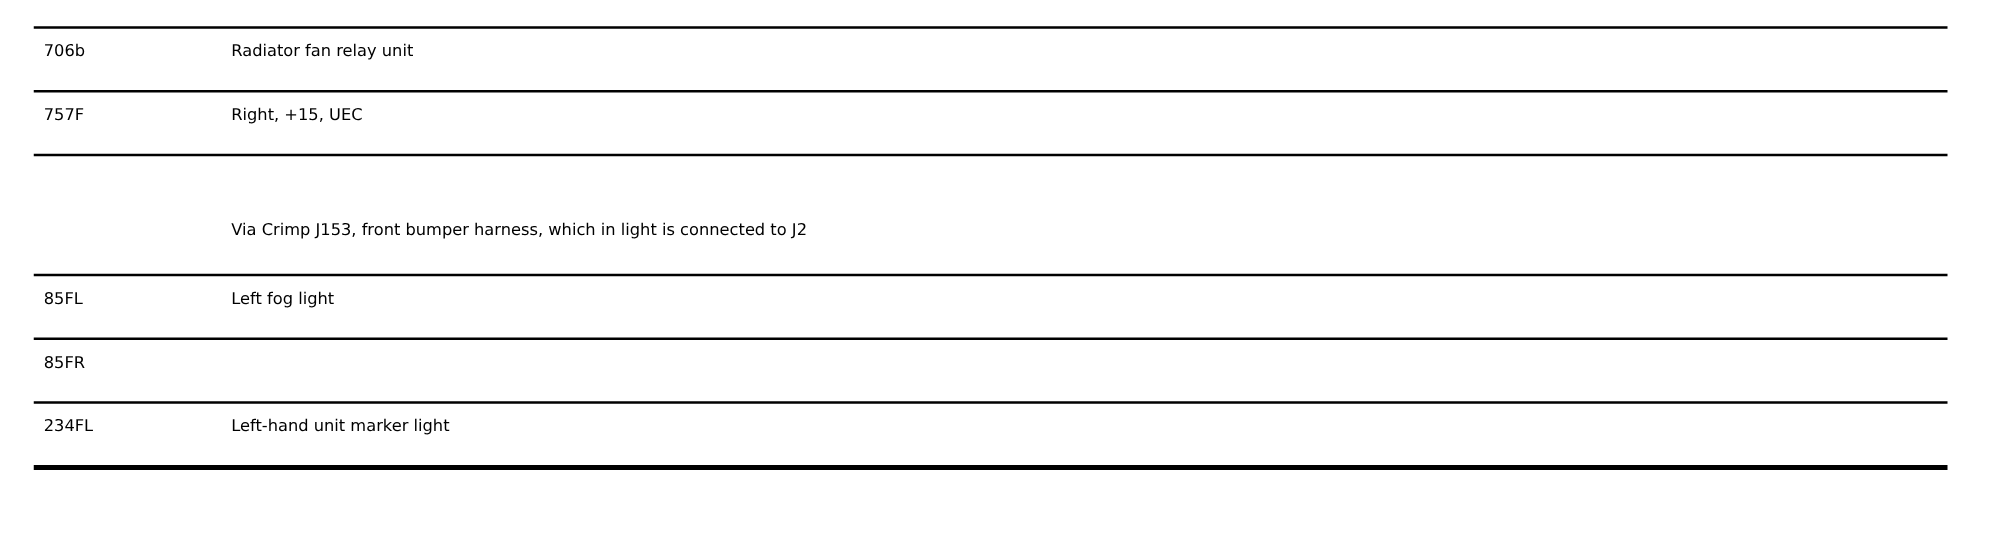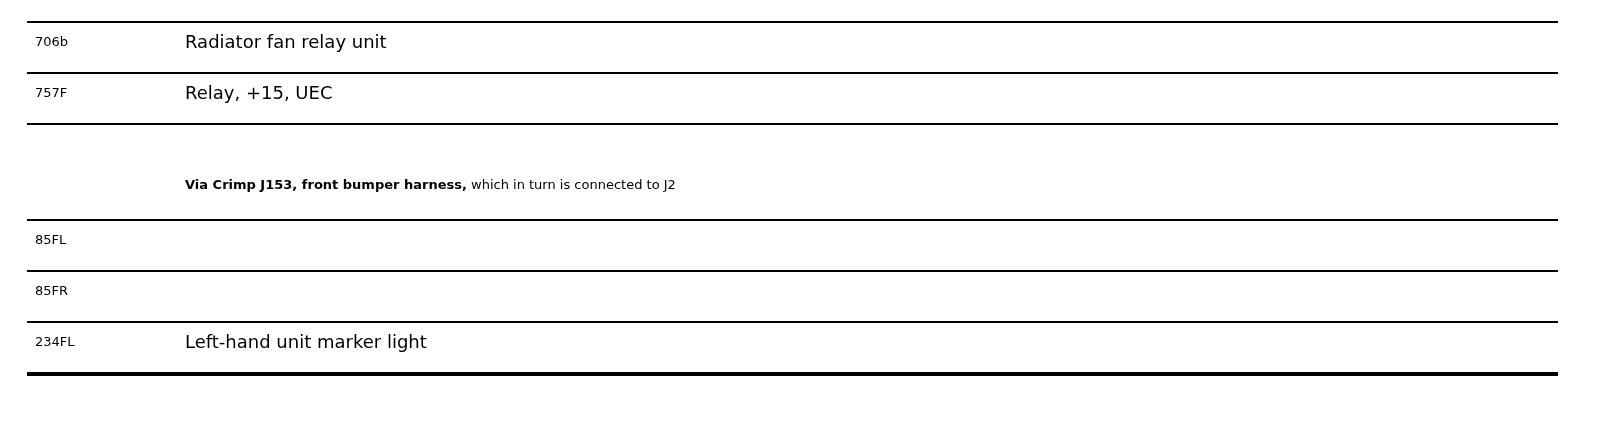--- a/index.html
+++ b/index.html
@@ -35,64 +35,65 @@
   .code-cell {
     flex: 0 0 158px;
     box-sizing: border-box;
     padding-left: 8px;
     font-size: 13px;
     line-height: 16px;
     white-space: nowrap;
   }
   .desc-cell {
     flex: 1;
-    font-size: 18px;
+    font-size: 13px;
     line-height: 16px;
     white-space: nowrap;
   }
   .note-section {
     border-top: 2px solid #000000;
     height: 96px;
     box-sizing: border-box;
   }
   .note-line {
     margin-left: 158px;
     padding-top: 52px;
     font-size: 13px;
     line-height: 16px;
     white-space: nowrap;
   }
   .note-bold {
-    font-weight: bold;
+    font-weight: normal;
   }
 </style>
 </head>
 <body>
 
 <div class="page">
   <div class="sheet">
 
     <div class="row">
       <div class="code-cell">706b</div>
       <div class="desc-cell">Radiator fan relay unit</div>
     </div>
 
     <div class="row">
       <div class="code-cell">757F</div>
-      <div class="desc-cell">Relay, +15, UEC</div>
+      <div class="desc-cell">Right, +15, UEC</div>
     </div>
 
     <div class="note-section">
       <div class="note-line">
-        <span class="note-bold">Via Crimp J153, front bumper harness,</span><span> which in turn is connected to J2</span>
+        <span class="note-bold">Via Crimp J153, front bumper harness,</span><span> which in light is connected to J2</span>
       </div>
     </div>
 
     <div class="row">
       <div class="code-cell">85FL</div>
+      <div class="desc-cell">Left fog light</div>
     </div>
 
     <div class="row">
       <div class="code-cell">85FR</div>
     </div>
 
     <div class="row">
       <div class="code-cell">234FL</div>
       <div class="desc-cell">Left-hand unit marker light</div>
     </div>

